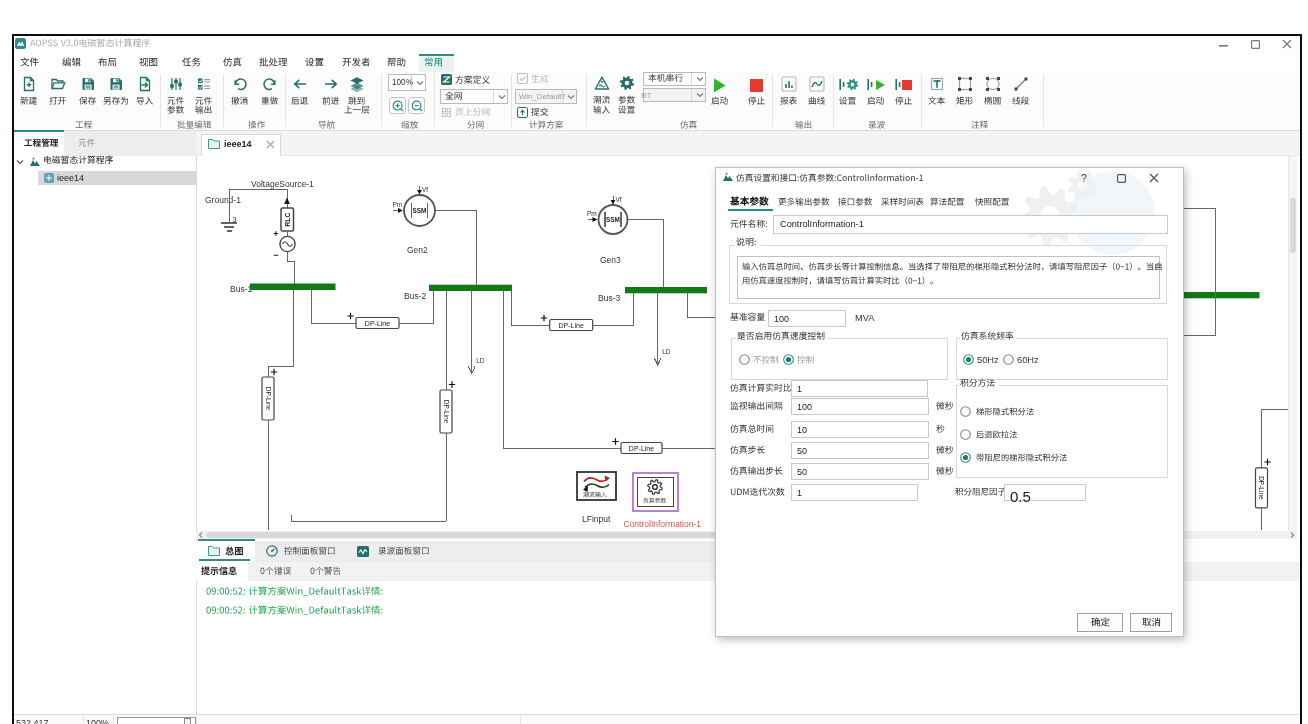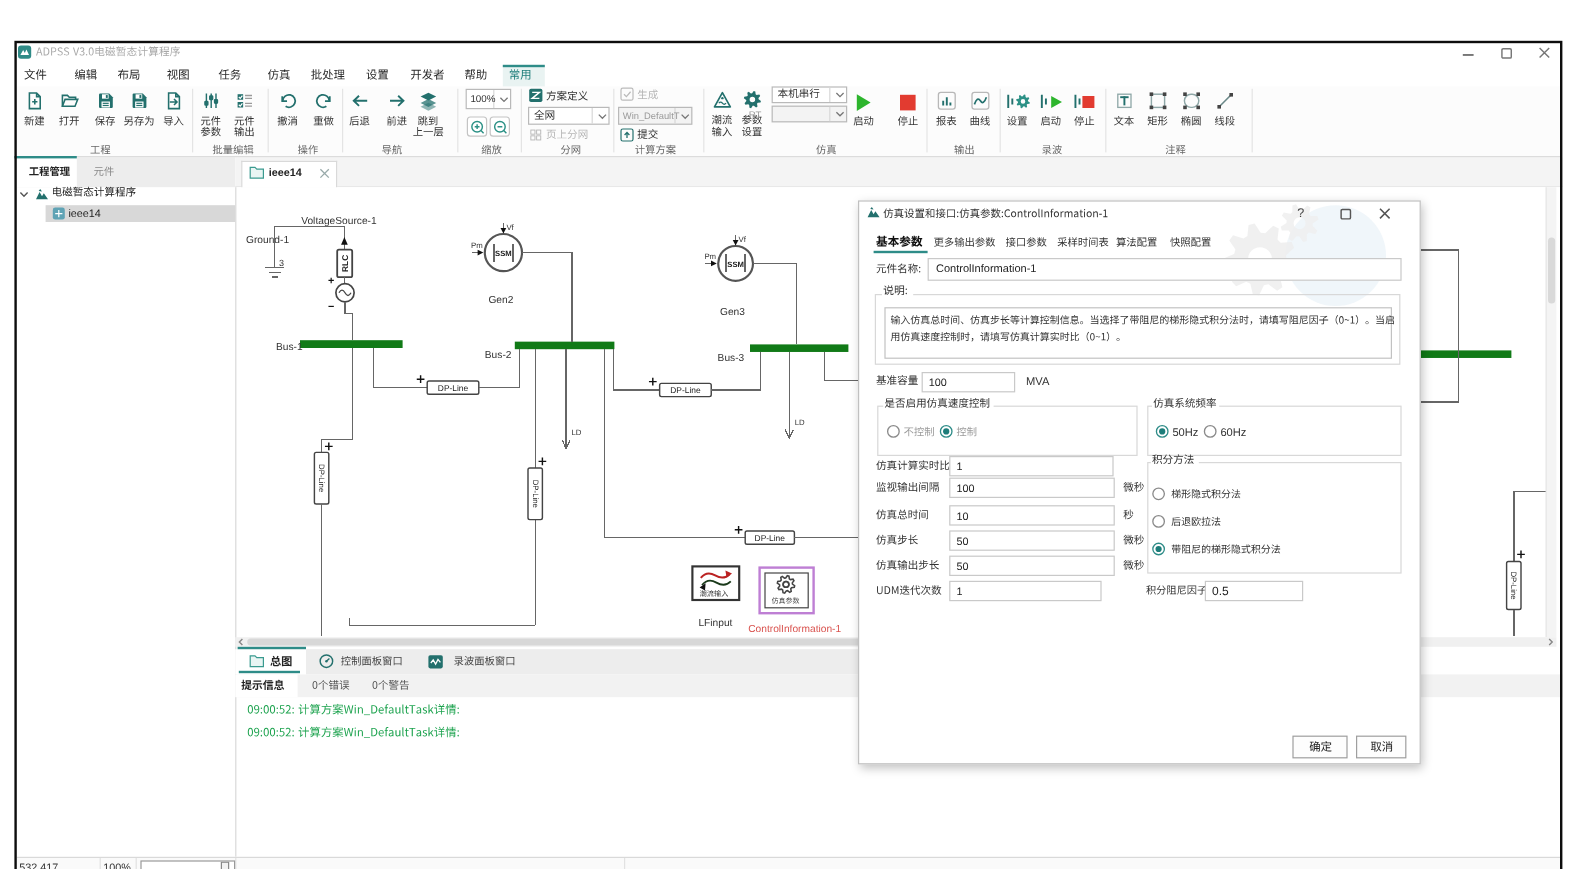--- a/index.html
+++ b/index.html
@@ -711,21 +711,21 @@
     </svg>
     <svg style="position:absolute;left:696px;top:61.0px;z-index:4;overflow:visible" width="8" height="5" viewBox="0 0 8 5">
       <path d="M1 0.5 L4 3.5 L7 0.5" fill="none" stroke="#777" stroke-width="1.1"></path>
     </svg>
     <div style="position:absolute;left:691px;top:57px;width:1px;height:12px;background:#d8d8d8;z-index:4"></div>
     <div style="position:absolute;left:643px;top:72px;width:63px;height:14px;z-index:3;background:#f3f3f3;border:1px solid #b9b9b9;box-sizing:border-box"></div>
     <svg style="position:absolute;left:696px;top:77.0px;z-index:4;overflow:visible" width="8" height="5" viewBox="0 0 8 5">
       <path d="M1 0.5 L4 3.5 L7 0.5" fill="none" stroke="#777" stroke-width="1.1"></path>
     </svg>
     <div style="position:absolute;left:691px;top:73px;width:1px;height:12px;background:#d8d8d8;z-index:4"></div>
-    <div style="position:absolute;left:624px;top:75.5px;font-family:'Liberation Sans', sans-serif;font-size:8px;color:#9a9a9a;font-weight:400;white-space:nowrap;line-height:1;z-index:5">RT</div>
+    <div style="position:absolute;left:641px;top:75.5px;font-family:'Liberation Sans', sans-serif;font-size:8px;color:#9a9a9a;font-weight:400;white-space:nowrap;line-height:1;z-index:5">RT</div>
     <svg style="position:absolute;left:711px;top:61px;z-index:3;overflow:visible" width="17" height="17" viewBox="0 0 17 17">
       <path d="M3 1.5 L14.5 8.5 L3 15.5 Z" fill="#2db52d"></path>
     </svg>
     <svg style="position:absolute;left:711.4px;top:80.5px;overflow:visible;z-index:3" width="2" height="2">
       <g transform="translate(0,6.88) scale(0.086)" fill="#333">
         <use href="#g96" x="0"></use>
         <use href="#g97" x="100"></use>
       </g>
     </svg>
     <div style="position:absolute;left:750px;top:62.5px;width:13px;height:13px;z-index:3;background:#e23b30"></div>
@@ -1614,21 +1614,21 @@
       <g transform="translate(0,6.8) scale(0.085)" fill="#333">
         <use href="#g195" x="0"></use>
         <use href="#g48" x="100"></use>
         <use href="#g189" x="200"></use>
         <use href="#g190" x="300"></use>
         <use href="#g200" x="400"></use>
         <use href="#g201" x="500"></use>
       </g>
     </svg>
     <div style="position:absolute;left:1004px;top:468px;width:82px;height:17px;z-index:60;background:#fff;border:1px solid #c9c9c9;box-sizing:border-box"></div>
-    <div style="position:absolute;left:1010px;top:472.5px;font-family:'Liberation Sans', sans-serif;font-size:10px;color:#222;font-weight:400;white-space:nowrap;line-height:1;z-index:61">0.5</div>
+    <div style="position:absolute;left:1010px;top:472.5px;font-family:'Liberation Sans', sans-serif;font-size:15px;color:#222;font-weight:400;white-space:nowrap;line-height:1;z-index:61">0.5</div>
     <div style="position:absolute;left:1077px;top:597px;width:46px;height:19px;z-index:60;background:#fdfdfd;border:1px solid #9f9f9f;box-sizing:border-box"></div>
     <svg style="position:absolute;left:1090.5px;top:601.5px;overflow:visible;z-index:61" width="2" height="2">
       <g transform="translate(0,7.6) scale(0.095)" fill="#222">
         <use href="#g230" x="0"></use>
         <use href="#g82" x="100"></use>
       </g>
     </svg>
     <div style="position:absolute;left:1130px;top:597px;width:42px;height:19px;z-index:60;background:#fdfdfd;border:1px solid #9f9f9f;box-sizing:border-box"></div>
     <svg style="position:absolute;left:1141.5px;top:601.5px;overflow:visible;z-index:61" width="2" height="2">
       <g transform="translate(0,7.6) scale(0.095)" fill="#222">

